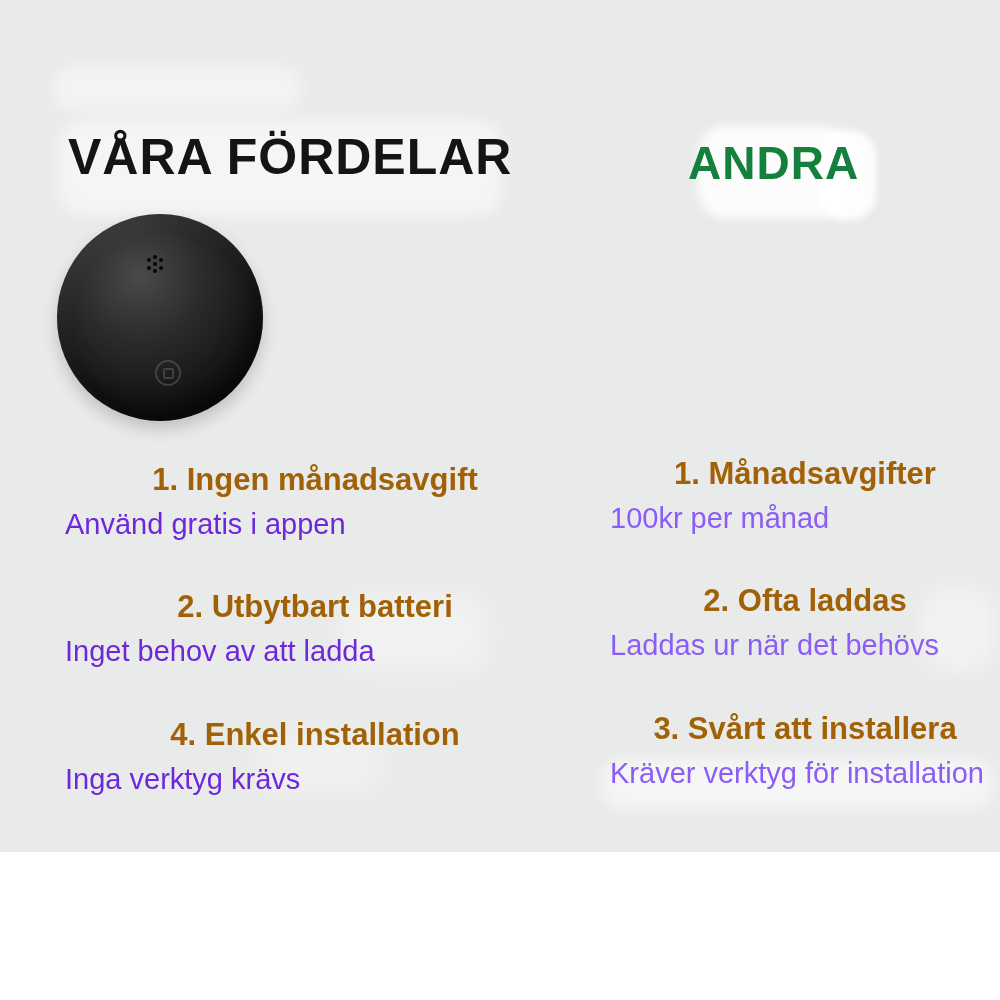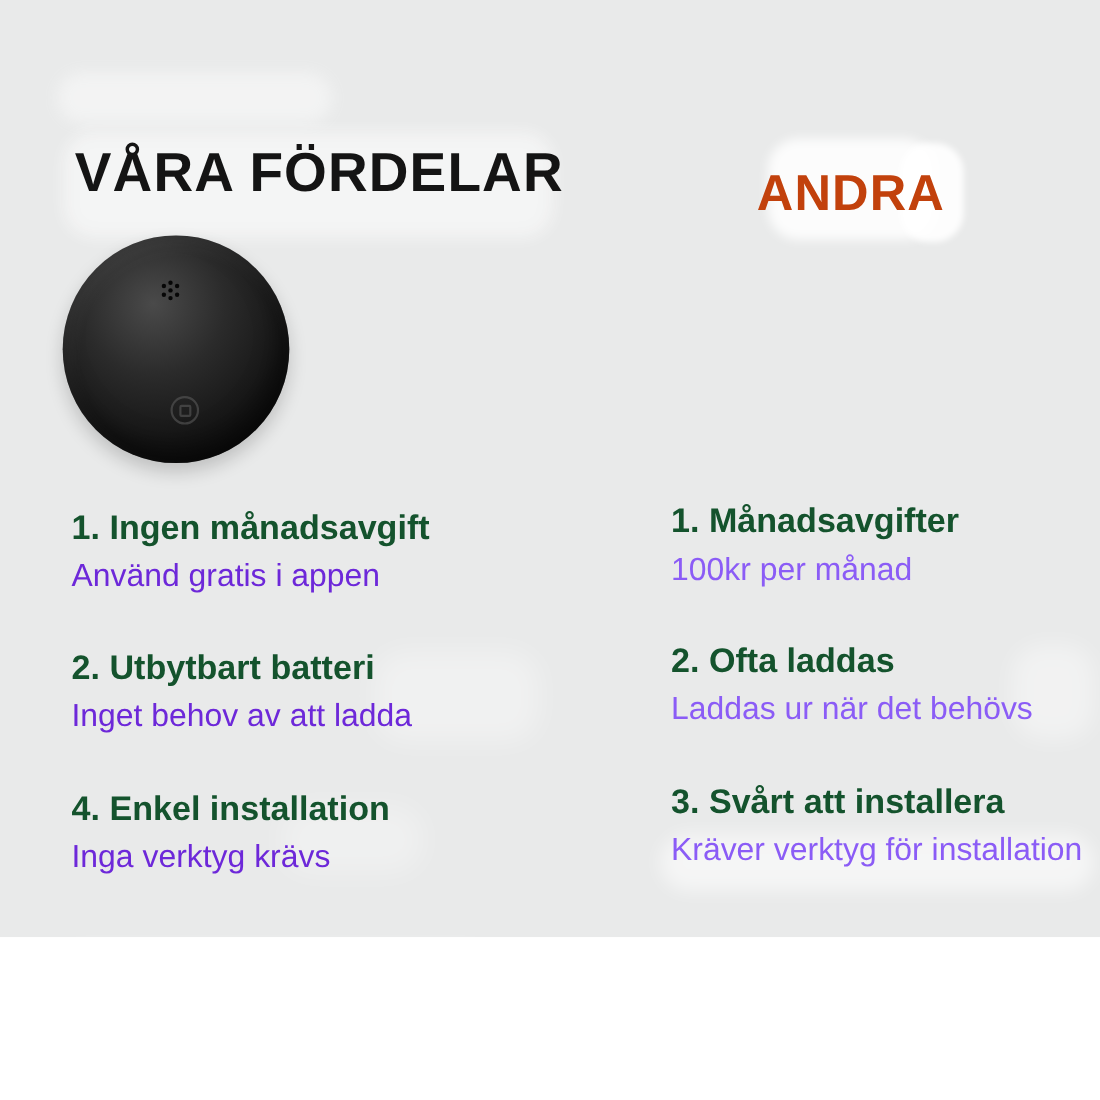--- a/index.html
+++ b/index.html
@@ -18,21 +18,21 @@
   .blob-b-shape{left:818px;top:130px;width:58px;height:90px;background:rgba(255,255,255,0.9);border-radius:26px;filter:blur(3px);}
   .blob-row2-left{left:340px;top:592px;width:150px;height:82px;background:rgba(255,255,255,0.35);filter:blur(12px);}
   .blob-row3-left{left:255px;top:732px;width:130px;height:62px;background:rgba(255,255,255,0.3);filter:blur(12px);}
   .blob-row2-right{left:920px;top:586px;width:75px;height:86px;background:rgba(255,255,255,0.4);filter:blur(10px);}
   .blob-sub3-right{left:600px;top:758px;width:395px;height:52px;background:rgba(255,255,255,0.55);filter:blur(8px);}
   .blob-bottom1{left:48px;top:862px;width:405px;height:50px;background:rgba(255,255,255,0.5);filter:blur(9px);}
   .blob-bottom2{left:52px;top:916px;width:315px;height:48px;background:rgba(255,255,255,0.55);filter:blur(9px);}
 
   .title{position:absolute;font-weight:800;letter-spacing:1px;white-space:nowrap;}
   .title-left{left:68px;top:128px;font-size:50px;color:#141414;}
-  .title-right{left:688px;top:148px;font-size:46px;color:#c2410c;}
+  .title-right{left:688px;top:136px;font-size:46px;color:#15803d;}
 
   
   .device{
     position:absolute;left:57px;top:214px;width:206px;height:207px;border-radius:50%;
     background:radial-gradient(circle at 40% 30%, #4a4a4a 0%, #2b2b2b 34%, #151515 66%, #060606 100%);
     box-shadow:0 8px 16px rgba(0,0,0,0.18), inset 5px 8px 16px rgba(255,255,255,0.07), inset -6px -12px 22px rgba(0,0,0,0.55);
   }
   .speaker{
     position:absolute;left:96px;top:48px;width:4px;height:4px;border-radius:50%;
     background:rgba(0,0,0,0.9);
@@ -46,21 +46,21 @@
   .logo-core{
     position:absolute;left:6px;top:6px;width:7px;height:7px;border-radius:2px;
     border:2px solid rgba(95,95,95,0.55);
   }
 
   
   .col{position:absolute;}
   .col-left{left:65px;top:462px;width:500px;}
   .col-right{left:610px;top:456px;width:390px;}
   .item{margin-bottom:48px;}
-  .item-heading{font-size:31px;font-weight:700;color:#14532d;margin:0 0 9px 0;line-height:1.15;white-space:nowrap;}
+  .item-heading{font-size:31px;font-weight:700;color:#a16207;margin:0 0 9px 0;line-height:1.15;white-space:nowrap;text-align:center;}
   .item-sub{font-size:29px;font-weight:400;margin:0;line-height:1.2;white-space:nowrap;}
   .col-left .item-sub{color:#6d28d9;}
   .col-right .item-sub{color:#8b5cf6;}
 </style>
 </head>
 <body>
 
 <div class="canvas">
 
   <div class="blob blob-topleft"></div>

